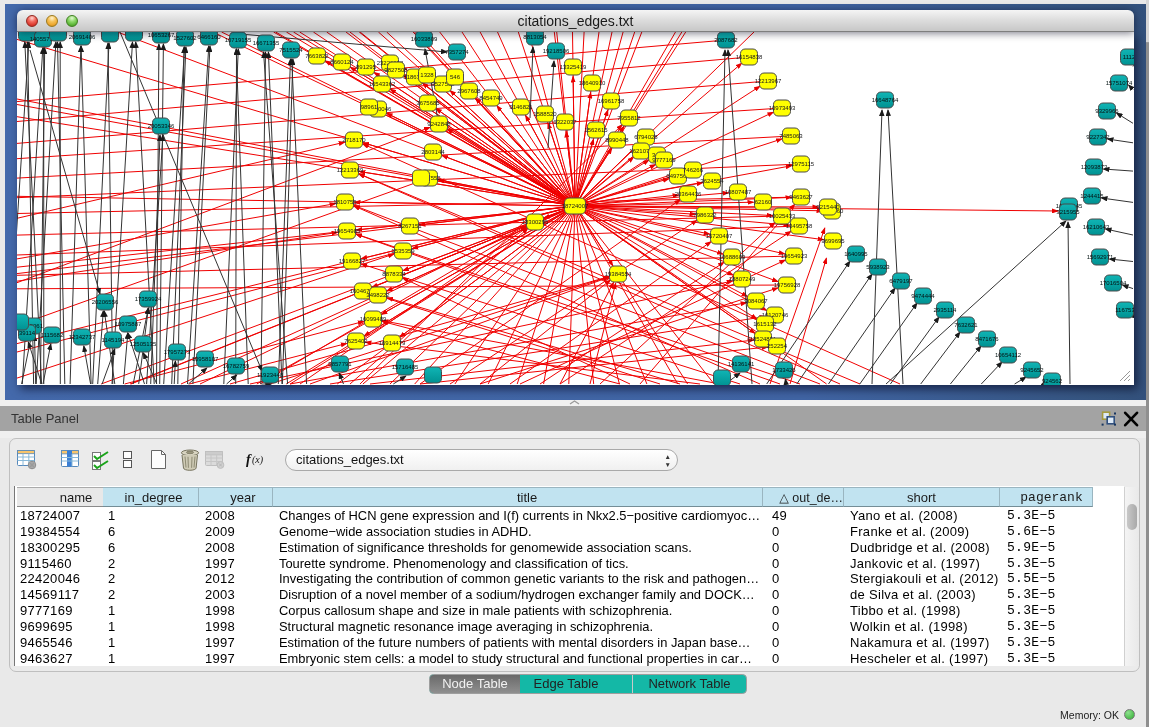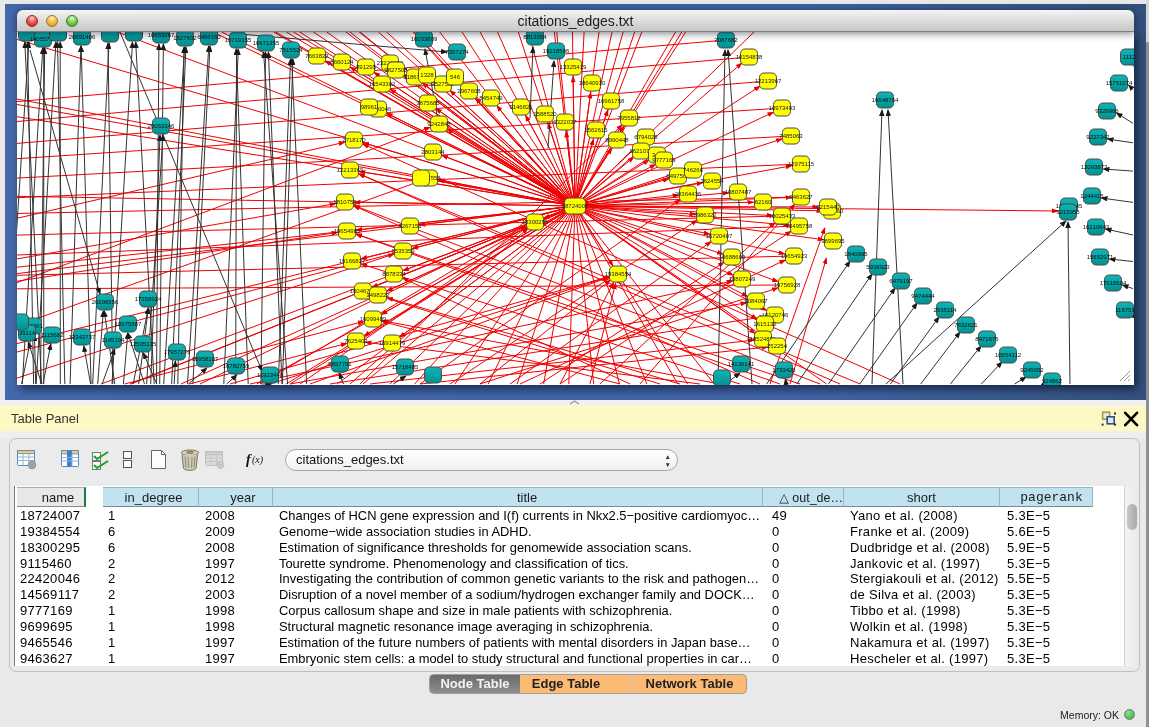--- a/index.html
+++ b/index.html
@@ -1,39 +1,39 @@
 <!DOCTYPE html>
 <html><head><meta charset="utf-8"><style>
 * { margin:0; padding:0; box-sizing:border-box; }
 body { width:1149px; height:727px; background:#e9e9e9; font-family:"Liberation Sans",sans-serif; position:relative; overflow:hidden; }
 #desktop { position:absolute; left:5px; top:4px; width:1141px; height:396px; background:linear-gradient(90deg,#4469ab 0%,#4064a4 70%,#35547f 97%,#33517c 100%); }
 #titlebar { position:absolute; left:17px; top:10px; width:1117px; height:22px; border-radius:6px 6px 0 0; background:linear-gradient(#f5f5f5,#dedede 45%,#c7c7c7); border-bottom:1px solid #7e7e7e; box-shadow:0 1px 8px rgba(0,0,25,.55); }
 #titlebar .tl { position:absolute; top:5px; width:12px; height:12px; border-radius:50%; }
 #title { position:absolute; top:3px; left:0; width:100%; text-align:center; font-size:14px; color:#1a1a1a; }
 #canvas { position:absolute; left:17px; top:32px; width:1117px; height:353px; background:#fff; box-shadow:3px 4px 9px rgba(0,0,25,.6); }
 #divider { position:absolute; left:0; top:400px; width:1149px; height:6px; background:#f0f0f0; }
-#tpbar { position:absolute; left:0; top:406px; width:1149px; height:25px; background:#fef9c3; }
+#tpbar { position:absolute; left:0; top:406px; width:1149px; height:25px; background:#a3a3a3; }
 #tpgap { position:absolute; left:0; top:431px; width:1149px; height:7px; background:#efefef; }
 #tpbar .t { position:absolute; left:11px; top:5px; font-size:13px; color:#333; }
 #panel { position:absolute; left:9px; top:438px; width:1131px; height:234px; background:#ebebeb; border:1px solid #bfbfbf; border-radius:7px; }
 #dropdown { position:absolute; left:285px; top:449px; width:393px; height:22px; background:linear-gradient(#ffffff,#f0f0f0); border:1px solid #a9a9a9; border-radius:11px; font-size:13px; color:#111; line-height:20px; padding-left:10px; }
 #dropdown .arr { position:absolute; right:6px; top:3px; font-size:6.5px; color:#333; line-height:7.5px; }
 #tablewrap { position:absolute; left:14px; top:486px; width:1110px; height:180px; background:#fff; border-left:1px solid #777; }
 .hc { position:absolute; top:487px; height:20px; line-height:20px; text-align:center; background:#c1e3f0; border-right:1px solid #9ab5c0; border-top:1px solid #9ab5c0; border-bottom:1px solid #748d96; font-size:13px; color:#1a1a1a; }
 .tr { position:relative; height:15.85px; font-size:13px; color:#000; white-space:nowrap; letter-spacing:0.3px; }
 .c { position:absolute; top:0; height:16px; line-height:16px; overflow:hidden; }
 .c0 { left:6px;  width:84px; }
 .c1 { left:94px; width:92px; }
 .c2 { left:191px; width:72px; }
 .c3 { left:265px; width:496px; font-size:12.9px; letter-spacing:0; }
 .c4 { left:758px; width:72px; }
 .c5 { left:836px; width:158px; }
-.c6 { left:993px; width:95px; }
+.c6 { left:993px; width:95px;font-family:Liberation Mono, monospace; }
 #rows { position:absolute; left:14px; top:508px; width:1110px; height:158px; overflow:hidden; }
-#tabs { position:absolute; left:429px; top:674px; height:20px; display:flex; font-size:13px; border:1px solid #9e9e9e; border-radius:4.5px; background:#fdba74;font-weight:bold; }
+#tabs { position:absolute; left:429px; top:674px; height:20px; display:flex; font-size:13px; border:1px solid #9e9e9e; border-radius:4.5px; background:#14b8a6; }
 #tabs div { height:18px; line-height:18px; text-align:center; color:#222; }
 #tabs div:first-child { border-radius:3.5px 0 0 3.5px; background:linear-gradient(#6a6a6a,#8f8f8f); color:#f2f2f2; }
 #tabs div:last-child { border-left:1px solid #c9c9c9; }
 #mem { position:absolute; right:30px; top:709px; font-size:10.5px; color:#222; }
 #memdot { position:absolute; right:14px; top:709px; width:11px; height:11px; border-radius:50%; background:radial-gradient(circle at 35% 30%, #8fe08f, #2fae2f); border:1px solid #777; }
 #rightstrip { position:absolute; right:0; top:0; width:3px; height:727px; background:#8f8f8f; }
 #rightstriptop { position:absolute; right:0; top:0; width:3px; height:43px; background:#d6d6d6; border-bottom:1px solid #9a9a9a; }
 #scrollbar { position:absolute; left:1124px; top:487px; width:15px; height:179px; background:linear-gradient(90deg,#f4f4f4,#e9e9e9); border-left:1px solid #d0d0d0; }
 #thumb { position:absolute; left:2px; top:17px; width:10px; height:26px; background:linear-gradient(90deg,#c8c8c8,#a9a9a9); border-radius:5px; }
 </style></head>
@@ -695,21 +695,21 @@
   <rect x="191.5" y="4.5" width="17" height="3.4" fill="#b3b3b3" stroke="#9a9a9a" stroke-width=".8"></rect>
   <path d="M191.5 11 h17 M191.5 14.5 h17 M197 8 v10.5 M202.7 8 v10.5" stroke="#a8a8a8"></path>
   <circle cx="206.5" cy="18" r="3.4" fill="#bbb" stroke="#999"></circle>
   <path d="M205 16.5 l3 3 M208 16.5 l-3 3" stroke="#888" stroke-width=".9"></path>
  </g>
 
  <text x="232" y="17" font-family="Liberation Serif,serif" font-style="italic" font-weight="bold" font-size="14" fill="#111">f</text>
  <text x="238" y="16" font-family="Liberation Serif,serif" font-style="italic" font-size="10" fill="#111">(x)</text>
 </svg>
 <div id="tablewrap"></div>
-<div class="hc" style="left:17px; width:69px; background:#e8e8e8; border-right:2px solid #15803d; border-top:1px solid #aaa; border-bottom:1px solid #8a8a8a; text-indent:15px;">name</div>
+<div class="hc" style="left:17px; width:108px; background:#e8e8e8; border-right:5px solid #15803d; border-top:1px solid #aaa; border-bottom:1px solid #8a8a8a; text-indent:15px;">name</div>
 <div class="hc" style="left:103px; width:96px; text-indent:6px;">in_degree</div>
 <div class="hc" style="left:199px; width:74px; text-indent:15px;">year</div>
 <div class="hc" style="left:273px; width:490px; text-indent:19px;">title</div>
 <div class="hc" style="left:763px; width:81px; font-size:12.5px; text-align:right; padding-left:4px;">△ out_de…</div>
 <div class="hc" style="left:844px; width:156px;">short</div>
 <div class="hc" style="left:1000px; width:93px; text-indent:11px;font-family:Liberation Mono, monospace;">pagerank</div>
 <div id="rows">
 <div class="tr">
       <div class="c c0">18724007</div>
       <div class="c c1">1</div>

